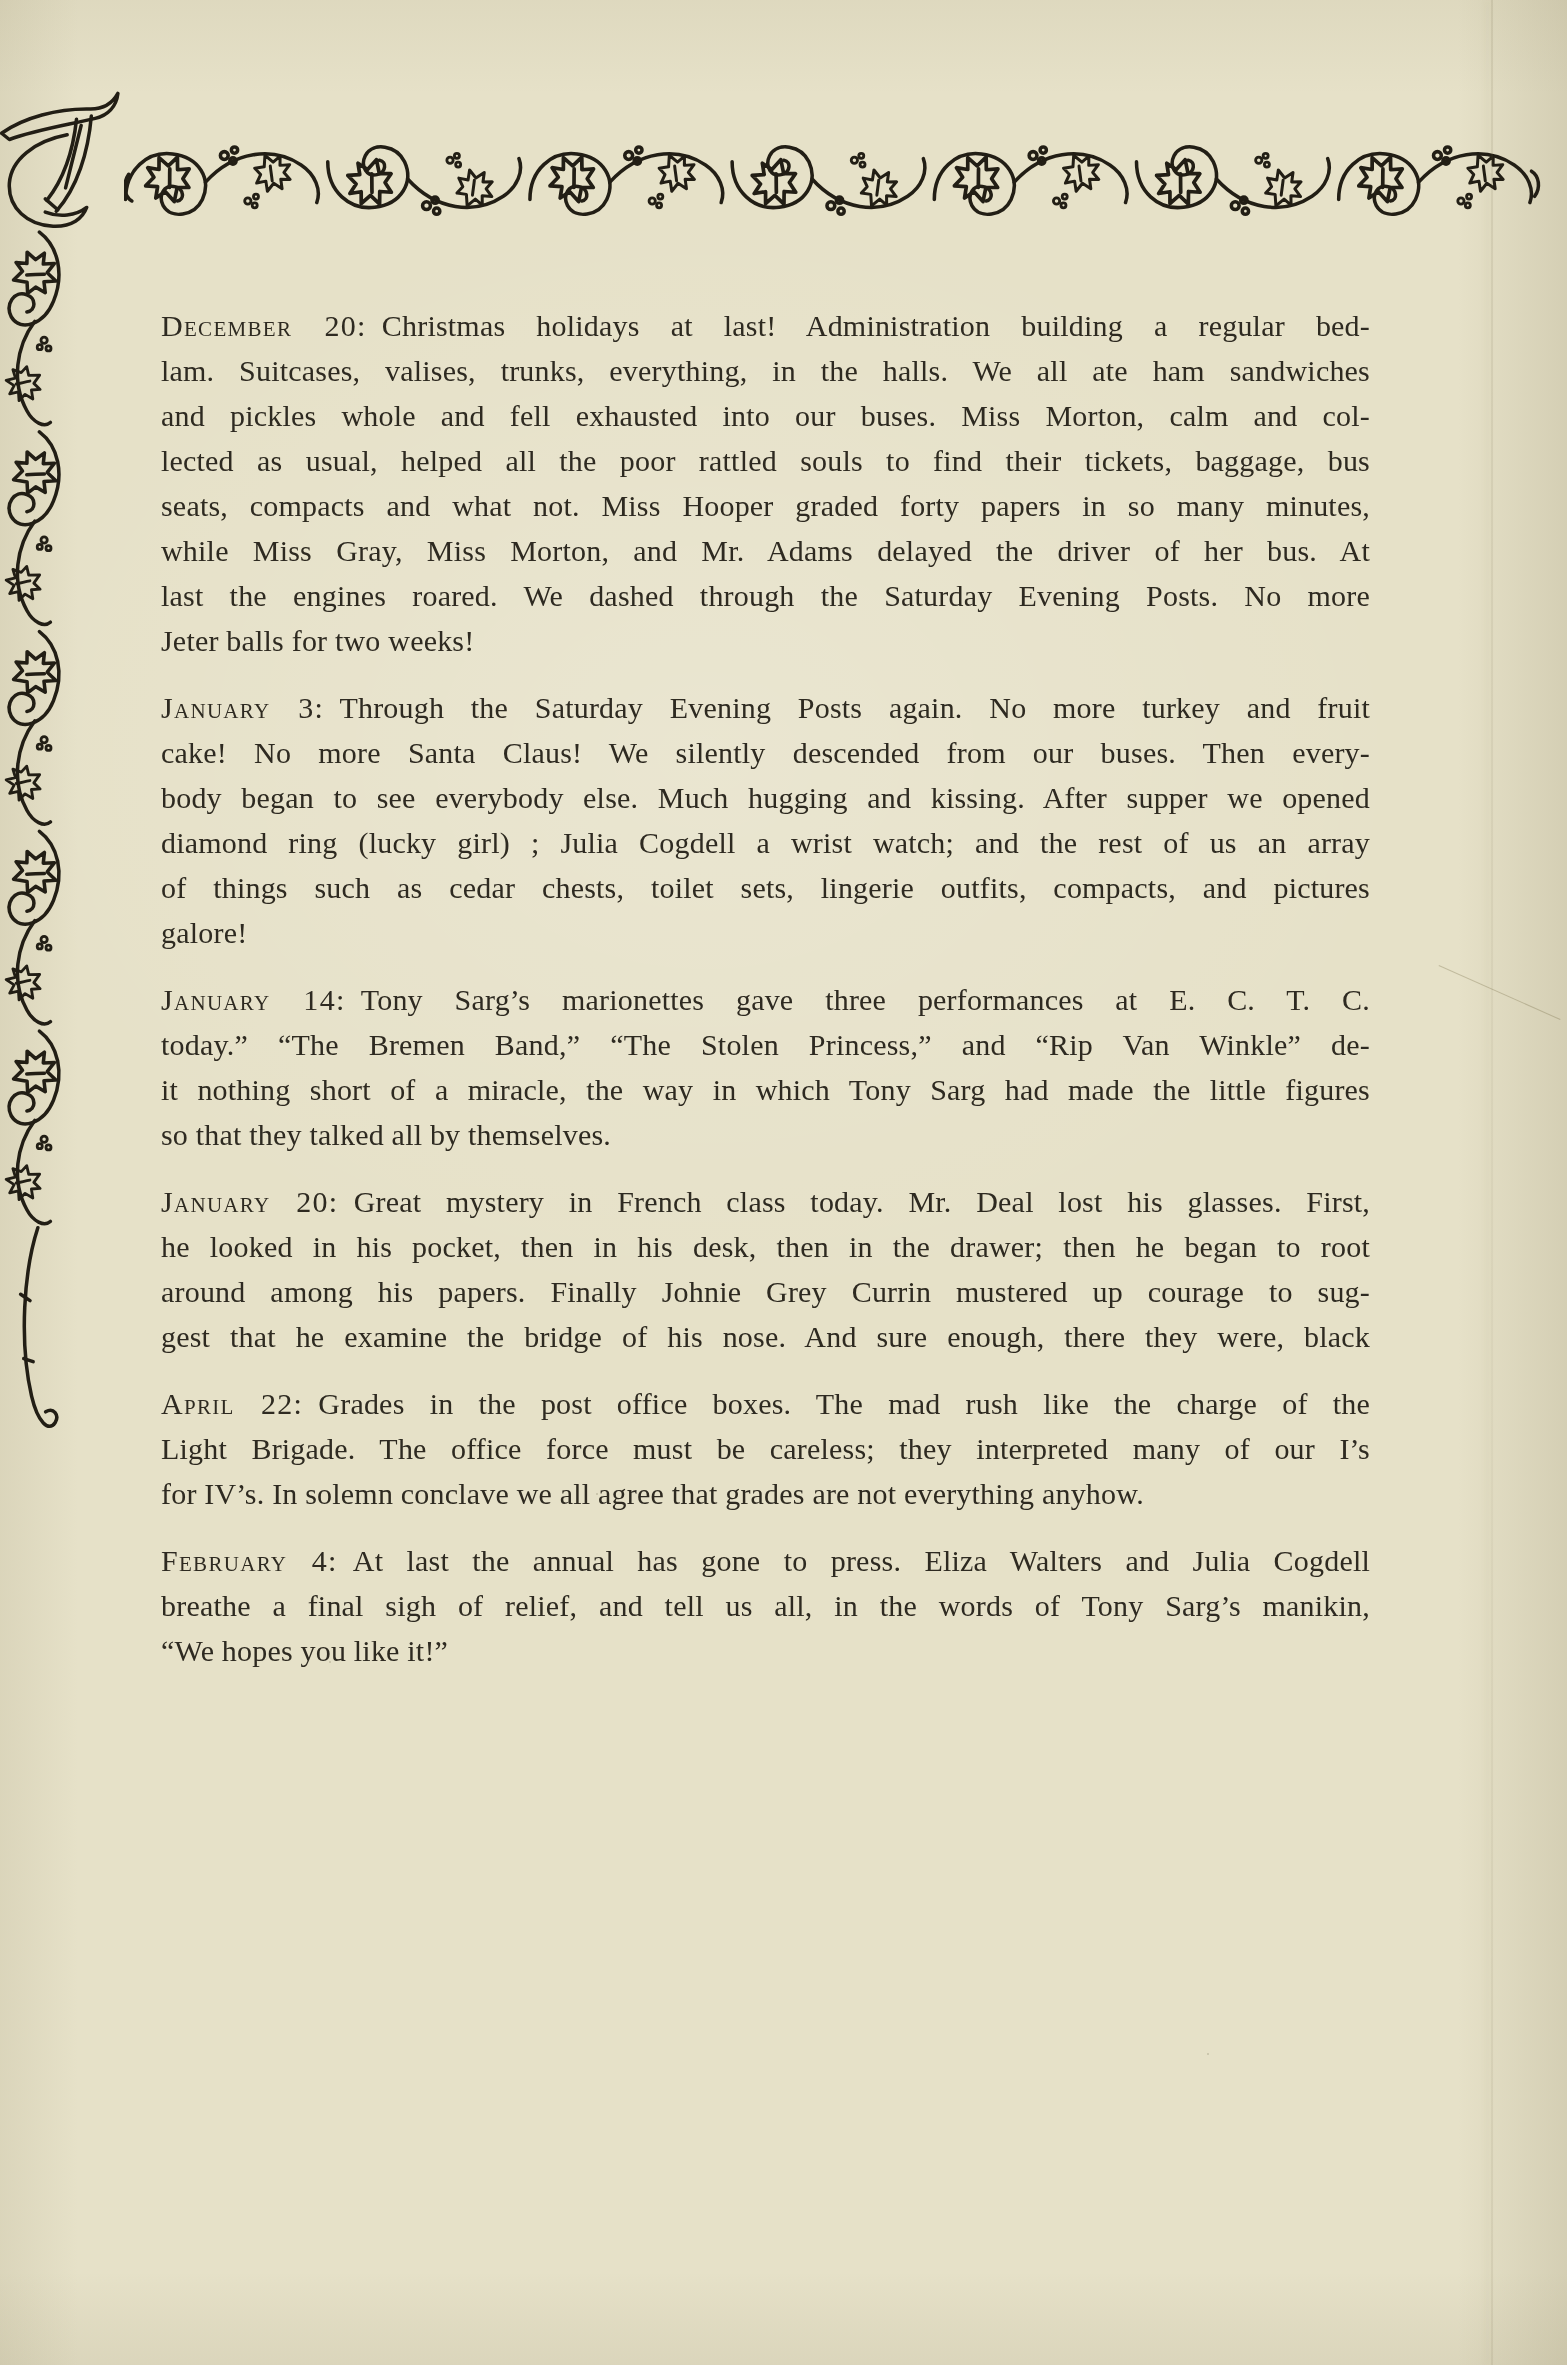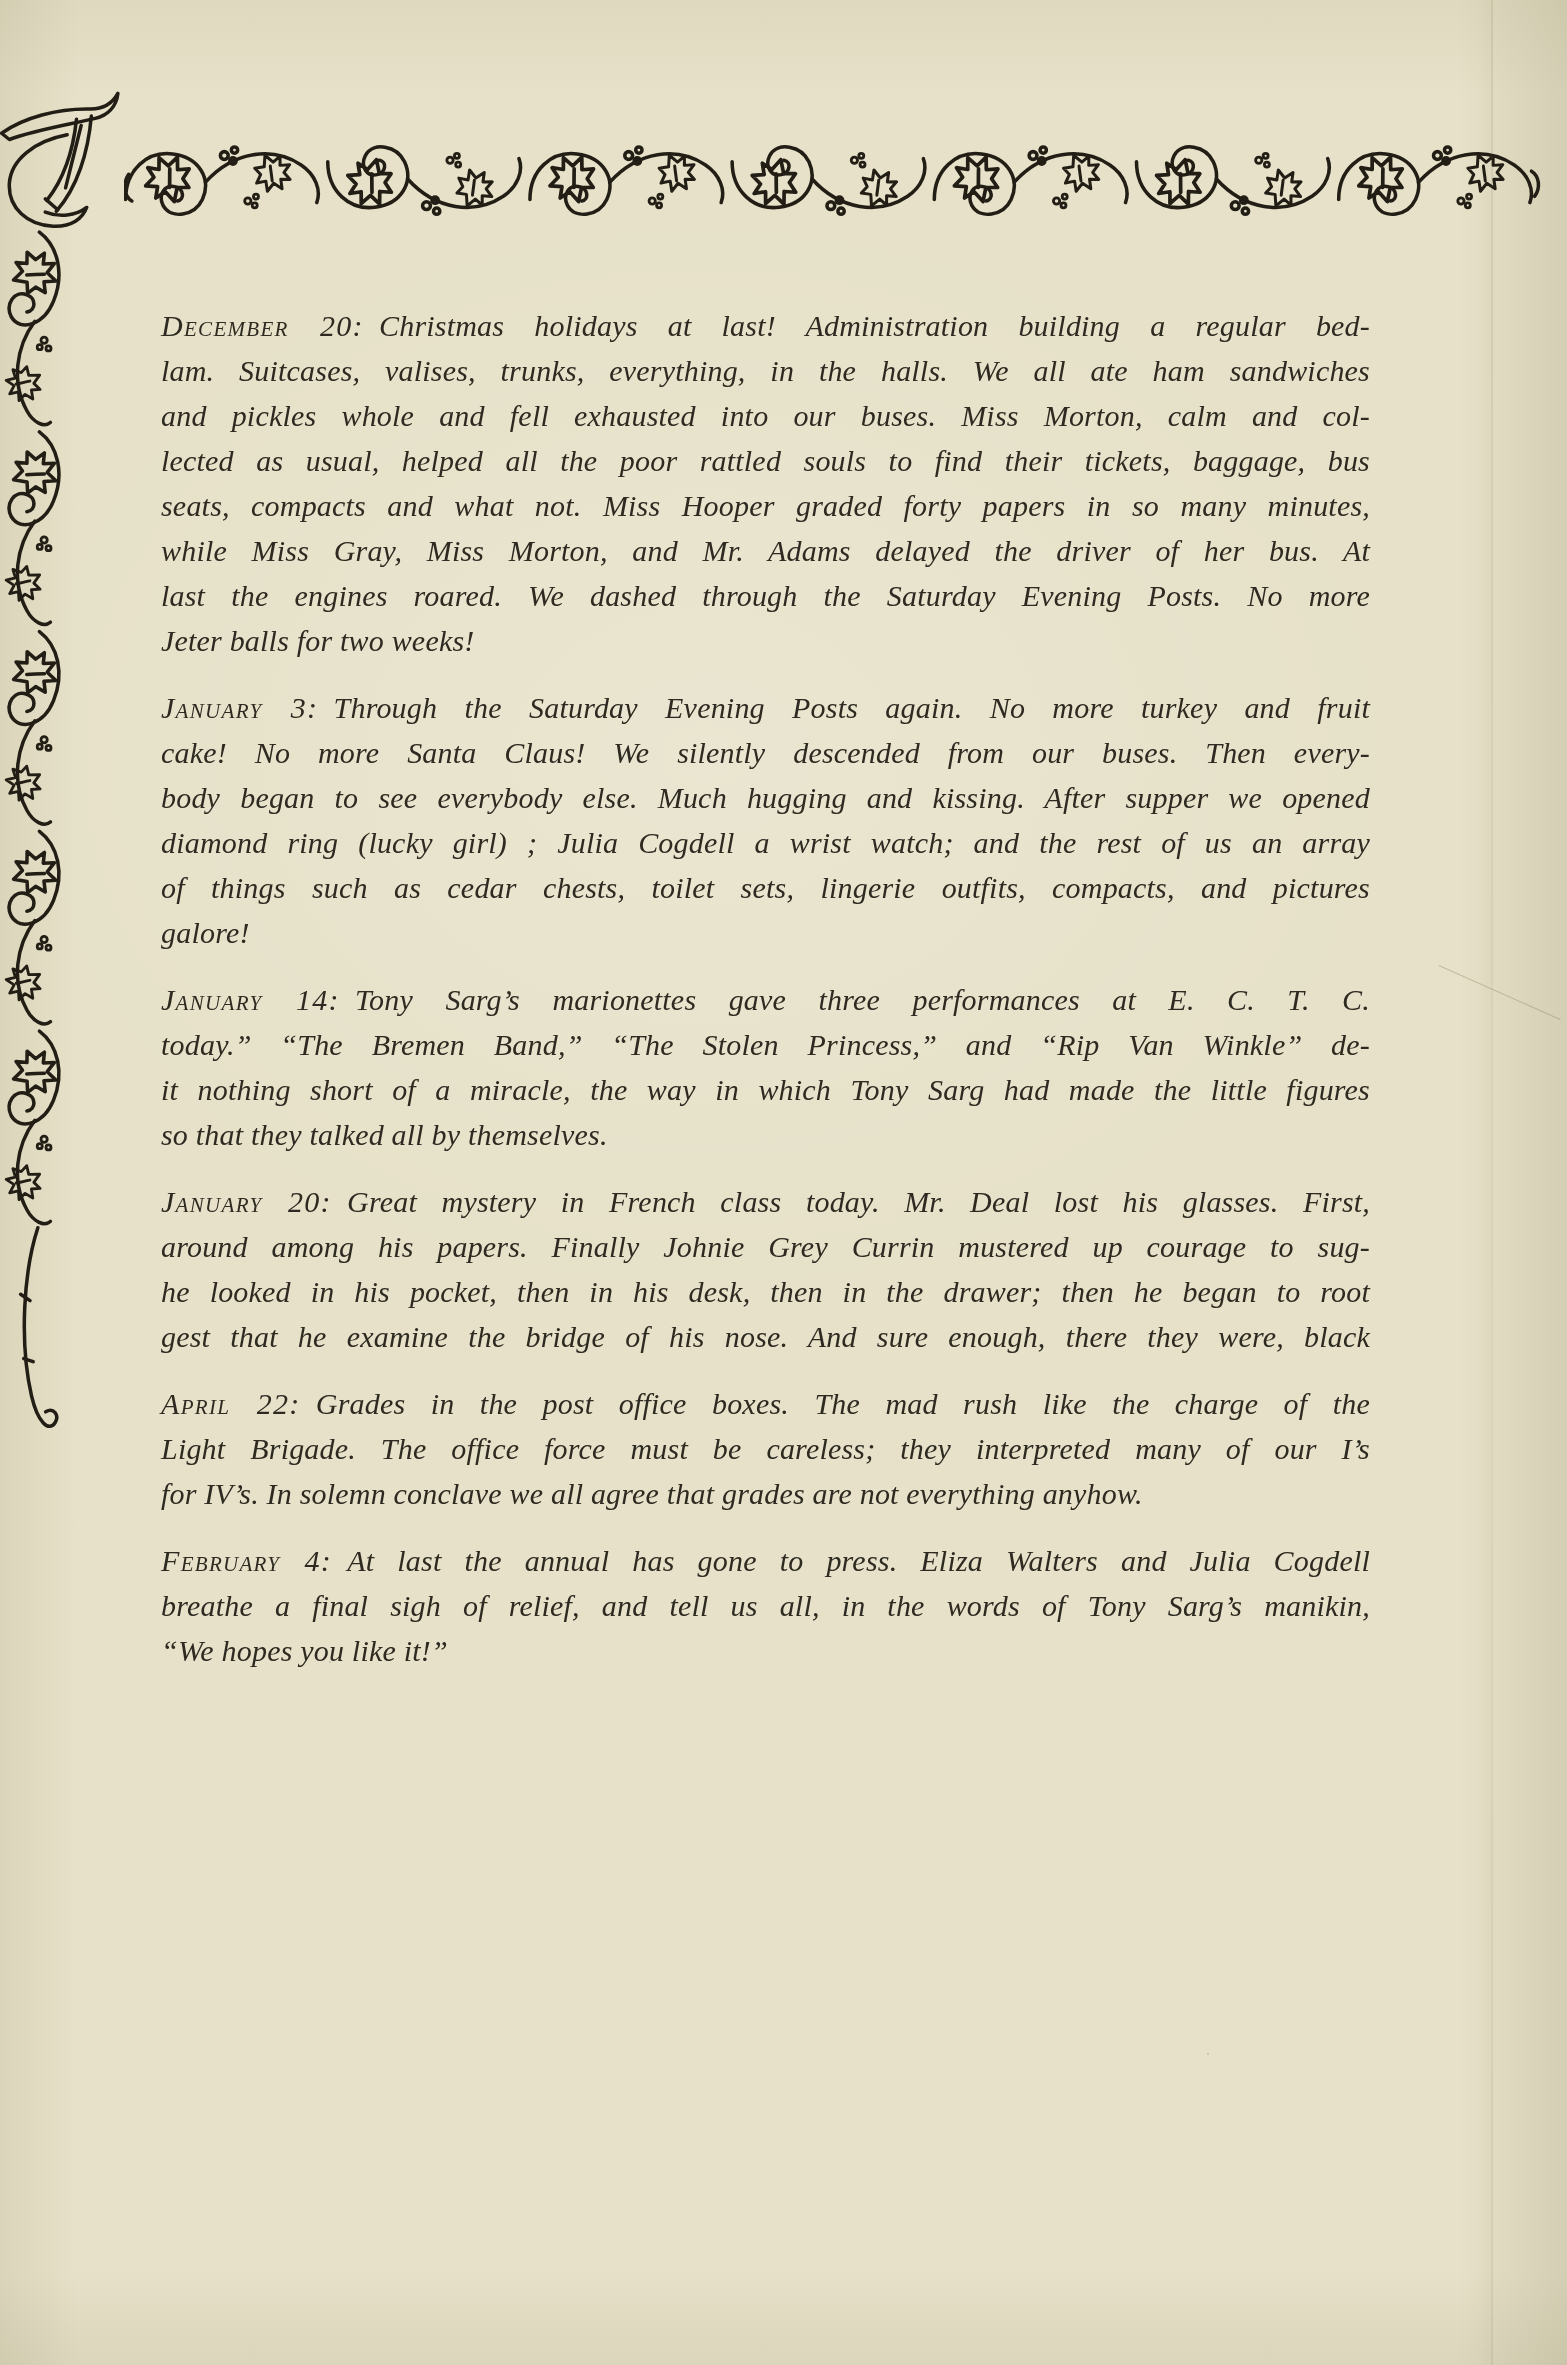--- a/index.html
+++ b/index.html
@@ -17,21 +17,21 @@
     color:#2e2a21;
   }
   svg.orn{position:absolute;}
   svg.orn *{stroke:#221e15;stroke-width:4.5;fill:none;stroke-linecap:round;stroke-linejoin:round;}
   .textblock{
     position:absolute;left:161px;top:303px;width:1209px;
     font-size:30px;line-height:45px;
     letter-spacing:0.2px;
   }
   .para{margin:0 0 22px 0;}
-  .line{white-space:nowrap;font-style:italic;}
+  .line{white-space:nowrap;}
   .line.j{white-space:normal;text-align:justify;text-align-last:justify;}
   .lbl{font-variant-caps:small-caps;letter-spacing:1.3px;}
   .crease{
     position:absolute;left:1491px;top:0;width:2.4px;height:2366px;
     background:linear-gradient(to bottom, rgba(95,85,50,0.12), rgba(95,85,50,0.05) 60%, rgba(95,85,50,0.10));
     box-shadow:-4.7px 0 7.8px rgba(110,100,60,0.08);
   }
   .scratch{
     position:absolute;left:1439px;top:965px;width:133px;height:0.8px;
     background:rgba(100,88,52,0.28);
@@ -132,22 +132,22 @@
         <div class="line">galore!</div>
       </div>
       <div class="para">
         <div class="line j"><span class="lbl">January 14:</span> Tony Sarg’s marionettes gave three performances at E. C. T. C.</div>
         <div class="line j">today.”  “The Bremen Band,” “The Stolen Princess,” and “Rip Van Winkle” de-</div>
         <div class="line j">it nothing short of a miracle, the way in which Tony Sarg had made the little figures</div>
         <div class="line">so that they talked all by themselves.</div>
       </div>
       <div class="para">
         <div class="line j"><span class="lbl">January 20:</span> Great mystery in French class today.  Mr. Deal lost his glasses.  First,</div>
+        <div class="line j">he looked in his pocket, then in his desk, then in the drawer; then he began to root</div>
         <div class="line j">around among his papers.  Finally Johnie Grey Currin mustered up courage to sug-</div>
-        <div class="line j">he looked in his pocket, then in his desk, then in the drawer; then he began to root</div>
         <div class="line j">gest that he examine the bridge of his nose.  And sure enough, there they were, black</div>
       </div>
       <div class="para">
         <div class="line j"><span class="lbl">April 22:</span> Grades in the post office boxes.  The mad rush like the charge of the</div>
         <div class="line j">Light Brigade.  The office force must be careless; they interpreted many of our I’s</div>
         <div class="line">for IV’s.  In solemn conclave we all agree that grades are not everything anyhow.</div>
       </div>
       <div class="para">
         <div class="line j"><span class="lbl">February 4:</span> At last the annual has gone to press.  Eliza Walters and Julia Cogdell</div>
         <div class="line j">breathe a final sigh of relief, and tell us all, in the words of Tony Sarg’s manikin,</div>

